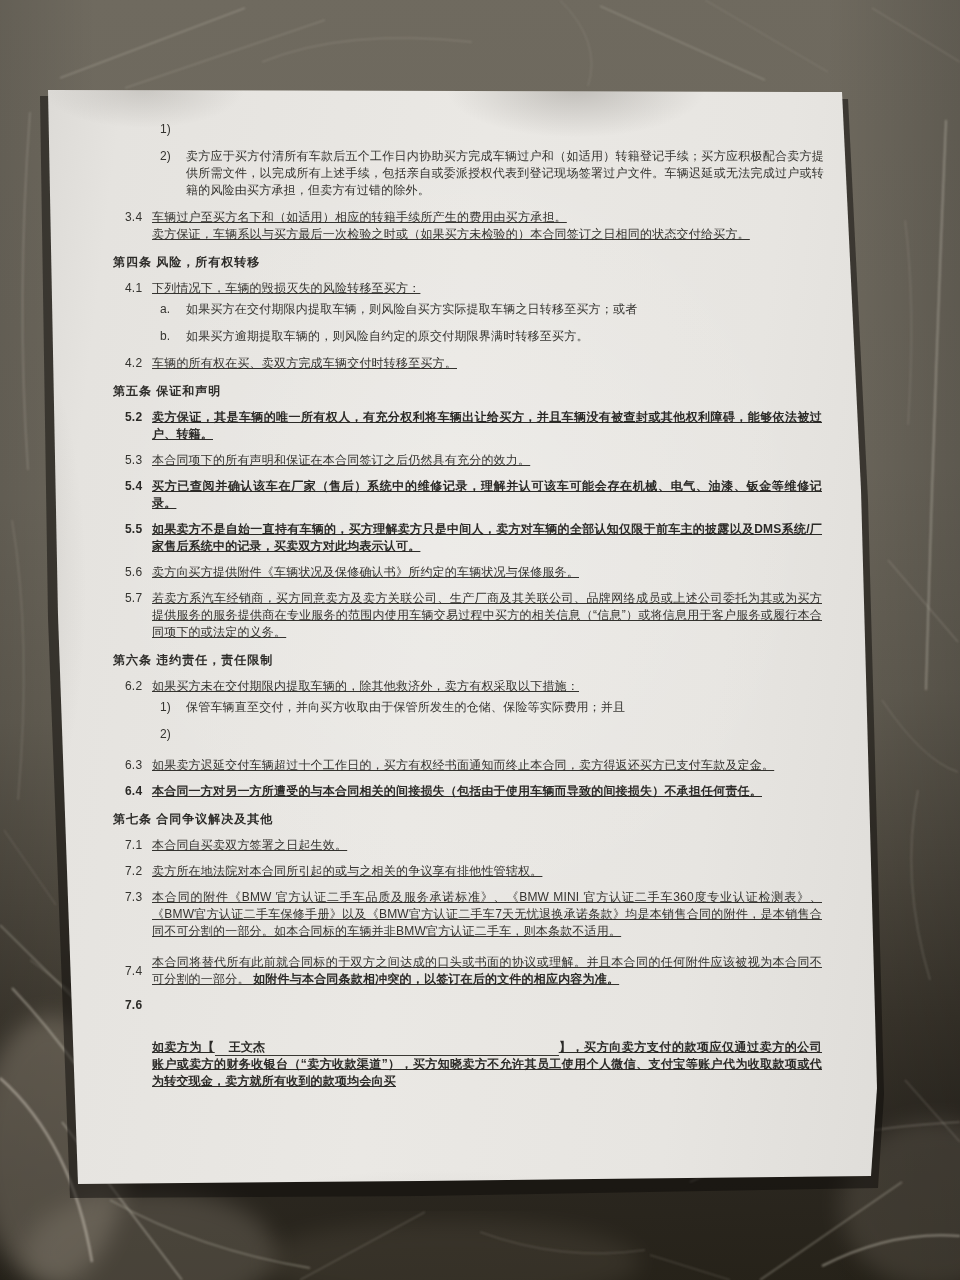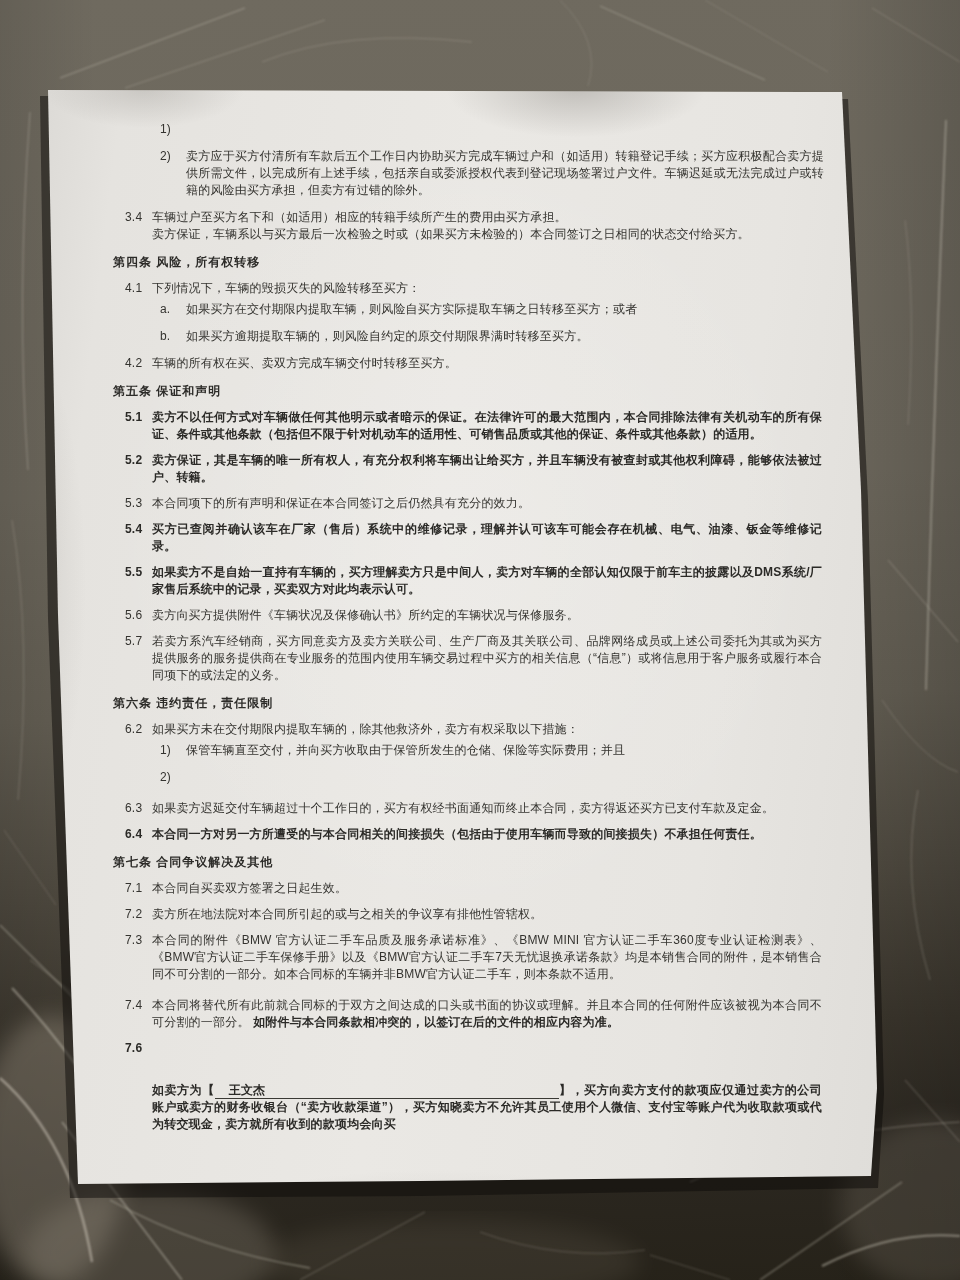--- a/index.html
+++ b/index.html
@@ -50,26 +50,26 @@
     letter-spacing:0.2px;
   }
   .content p{margin:0;}
   .heading{
     font-size:12px;font-weight:bold;color:#2c2b28;
     letter-spacing:1px;
     margin:5px 0 8px 0;line-height:20px;
   }
   .clause{display:flex;padding-left:12px;margin-bottom:9px;}
   .clause .num{flex:none;width:27px;}
-  .clause .txt{width:670px;text-align:justify;}
+  .clause .txt{width:670px;text-align:justify;text-decoration:underline;}
   .sub{display:flex;padding-left:47px;margin-bottom:10px;}
   .sub .num{flex:none;width:26px;}
   .sub .txt{width:638px;text-align:justify;}
   .bold{font-weight:bold;color:#2b2a27;}
-  .mt2{margin-top:14px;}
+  .mt2{margin-top:14px;align-items:center;}
   .fill-line{
     display:inline-block;width:330px;
     border-bottom:1.5px solid #3a3934;
     padding:0 0 1px 14px;line-height:13px;
     font-weight:bold;
     margin-top:44px;
   }
 </style>
 </head>
 <body>
@@ -165,24 +165,20 @@
         <span class="num">b.</span>
         <p class="txt">如果买方逾期提取车辆的，则风险自约定的原交付期限界满时转移至买方。</p>
       </div>
       <div class="clause">
         <span class="num">4.2</span>
         <p class="txt">车辆的所有权在买、卖双方完成车辆交付时转移至买方。</p>
       </div>
 
       <h2 class="heading">第五条 保证和声明</h2>
       <div class="clause bold">
-        <span class="num">5.1</span>
-        <p class="txt">卖方不以任何方式对车辆做任何其他明示或者暗示的保证。在法律许可的最大范围内，本合同排除法律有关机动车的所有保证、条件或其他条款（包括但不限于针对机动车的适用性、可销售品质或其他的保证、条件或其他条款）的适用。</p>
-      </div>
-      <div class="clause bold">
         <span class="num">5.2</span>
         <p class="txt">卖方保证，其是车辆的唯一所有权人，有充分权利将车辆出让给买方，并且车辆没有被查封或其他权利障碍，能够依法被过户、转籍。</p>
       </div>
       <div class="clause">
         <span class="num">5.3</span>
         <p class="txt">本合同项下的所有声明和保证在本合同签订之后仍然具有充分的效力。</p>
       </div>
       <div class="clause bold">
         <span class="num">5.4</span>
         <p class="txt">买方已查阅并确认该车在厂家（售后）系统中的维修记录，理解并认可该车可能会存在机械、电气、油漆、钣金等维修记录。</p>

